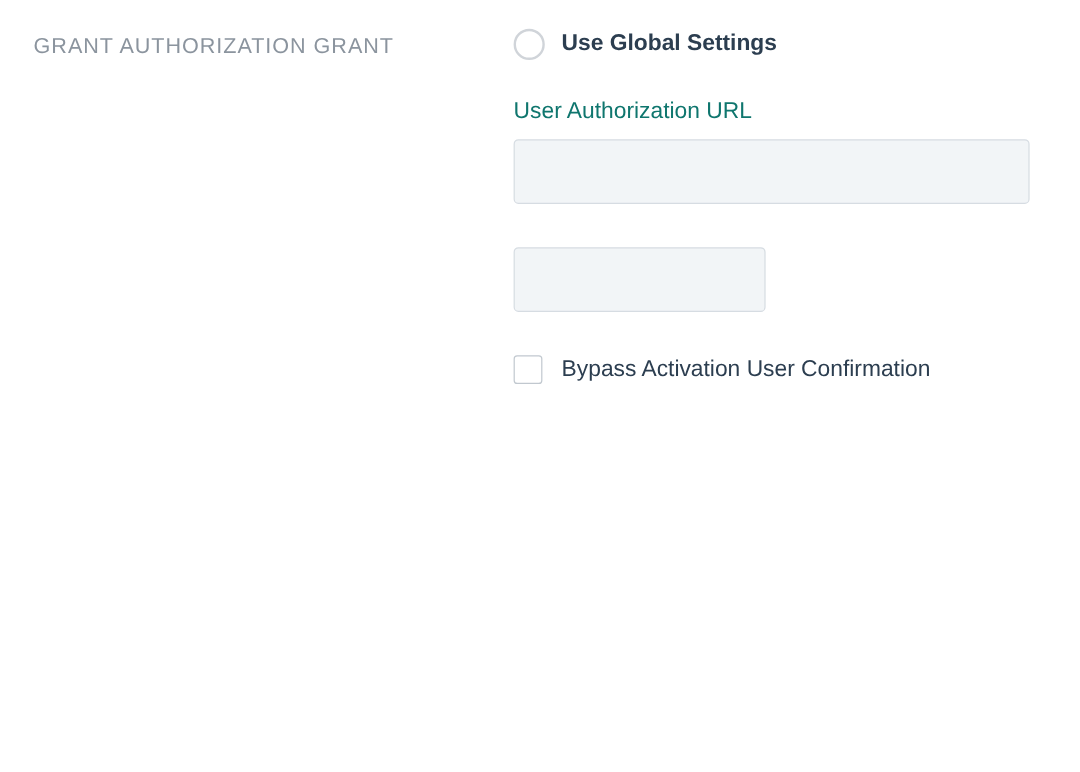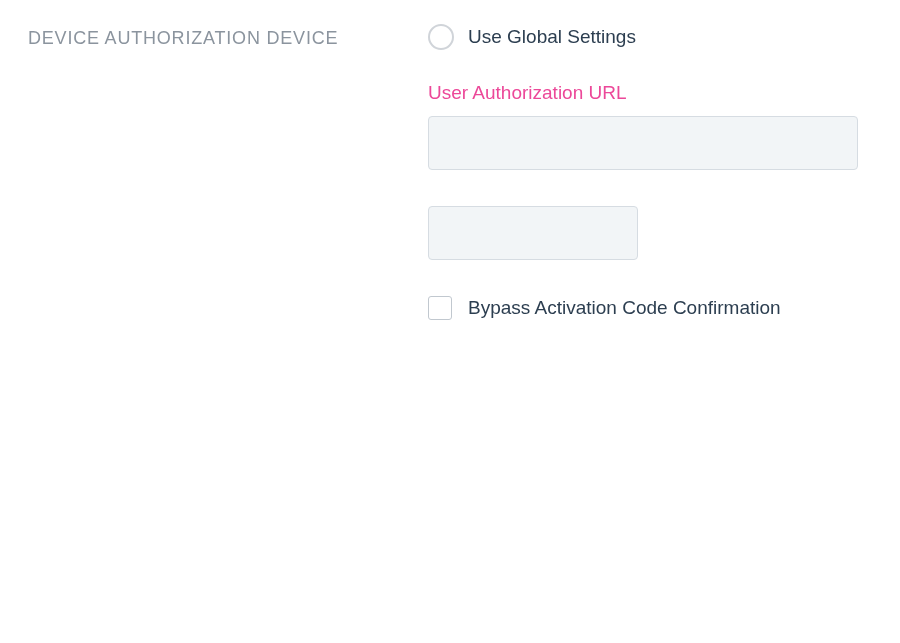--- a/index.html
+++ b/index.html
@@ -61,28 +61,28 @@
       left: 50%;
       transform: translate(-50%, -50%);
       width: 14px;
       height: 14px;
       background: #253b4f;
       border-radius: 50%;
     }
     .radio-label {
       font-size: 19px;
       color: #2c3e50;
-      font-weight: 400;
+      font-weight: 700;
     }
     .field-group {
       margin-bottom: 36px;
     }
     .field-label {
       font-size: 19px;
-      color: #ec4899;
+      color: #0f766e;
       font-weight: 400;
       display: block;
       margin-bottom: 12px;
     }
     .text-input {
       width: 430px;
       height: 54px;
       border: 1px solid #d6dce2;
       border-radius: 4px;
       background: #f2f5f7;
@@ -112,21 +112,21 @@
       font-size: 19px;
       color: #2c3e50;
       font-weight: 400;
     }
   </style>
 </head>
 <body>
 
 <div class="container">
   <div class="left-col">
-    <div class="section-title">DEVICE AUTHORIZATION DEVICE</div>
+    <div class="section-title">GRANT AUTHORIZATION GRANT</div>
   </div>
   <div class="right-col">
     <div class="radio-group">
       <div class="radio-option">
         <div class="radio-circle"></div>
         <span class="radio-label">Use Global Settings</span>
       </div>
     </div>
 
     <div class="field-group">
@@ -134,16 +134,16 @@
       <input type="text" class="text-input" value="" style="">
     </div>
 
     <div class="field-group">
       <input type="text" class="text-input narrow" value="" style="">
     </div>
 
 
     <div class="checkbox-row">
       <div class="checkbox-box"></div>
-      <span class="checkbox-label">Bypass Activation Code Confirmation</span>
+      <span class="checkbox-label">Bypass Activation User Confirmation</span>
     </div>
   </div>
 </div>
 
 </body></html>

